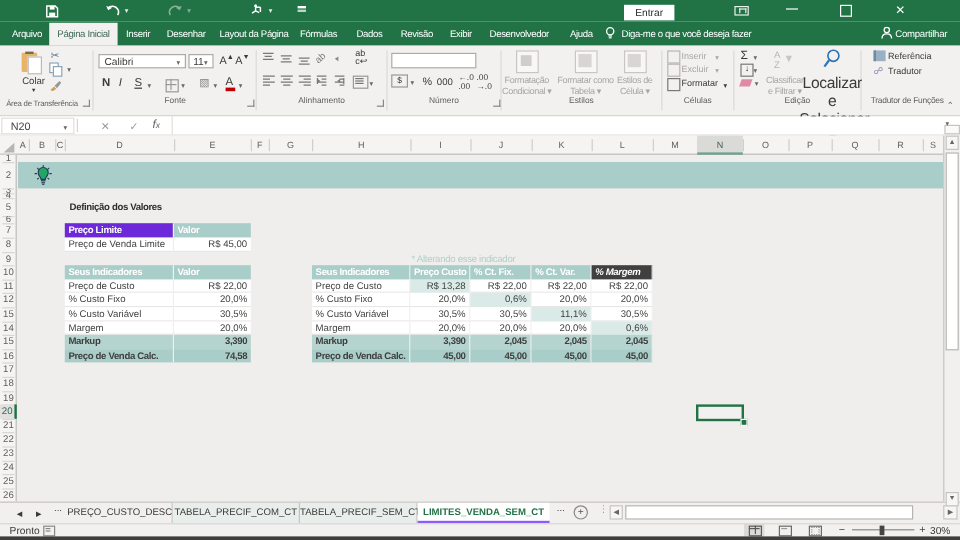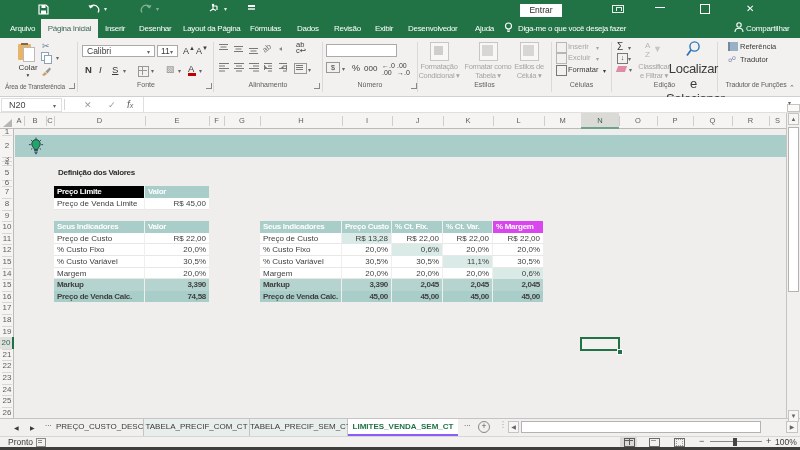--- a/index.html
+++ b/index.html
@@ -318,43 +318,44 @@
         <line x1="14.8" y1="8.5" x2="17" y2="8.5"></line>
         <line x1="3.4" y1="13.8" x2="4.9" y2="12.6"></line>
         <line x1="14.6" y1="13.8" x2="13.1" y2="12.6"></line>
       </g>
 <path d="M9 2.8 C5.9 2.8 4.3 5.3 4.3 7.7 C4.3 9.5 5.3 10.7 6.1 11.7 C6.7 12.5 6.9 13.1 7 13.9 L11 13.9 C11.1 13.1 11.3 12.5 11.9 11.7 C12.7 10.7 13.7 9.5 13.7 7.7 C13.7 5.3 12.1 2.8 9 2.8 Z" fill="#23a566" stroke="#243a52" stroke-width="1.1"></path>
 <rect x="6.9" y="14.4" width="4.2" height="1.5" fill="#3a5268"></rect>
       <rect x="7.3" y="16.4" width="3.4" height="1.3" fill="#3a5268"></rect>
       <rect x="7.9" y="18" width="2.2" height="1.2" fill="#3a5268"></rect>
 </svg>
 <div class="a" style="left:58px;top:164.5px;height:15.8px;line-height:15.8px;font-size:8px;letter-spacing:-0.3px;font-weight:bold;color:#2d2d2d">Definição dos Valores</div>
-<div class="a" style="left:54px;top:186.4px;width:91px;height:11.6px;line-height:11.6px;font-size:8px;letter-spacing:-0.3px;color:#fff;box-sizing:border-box;overflow:hidden;background:#000000;font-weight:bold;padding-left:3px;text-align:left;border-right:1px solid #f1efee;">Preço Limite</div>
+<div class="a" style="left:54px;top:186.4px;width:91px;height:11.6px;line-height:11.6px;font-size:8px;letter-spacing:-0.3px;color:#fff;box-sizing:border-box;overflow:hidden;background:#6d28d9;font-weight:bold;padding-left:3px;text-align:left;border-right:1px solid #f1efee;">Preço Limite</div>
 <div class="a" style="left:145px;top:186.4px;width:64px;height:11.6px;line-height:11.6px;font-size:8px;letter-spacing:-0.3px;color:#fff;box-sizing:border-box;overflow:hidden;background:#a9cdc8;font-weight:bold;padding-left:3px;text-align:left;">Valor</div>
 <div class="a" style="left:54px;top:198.0px;width:91px;height:11.6px;line-height:11.6px;font-size:8px;color:#3f3f3f;box-sizing:border-box;overflow:hidden;background:#fff;padding-left:3px;text-align:left;border-right:1px solid #f1efee;border-bottom:1px solid #e9e7e4;">Preço de Venda Limite</div>
 <div class="a" style="left:145px;top:198.0px;width:64px;height:11.6px;line-height:11.6px;font-size:8px;color:#3f3f3f;box-sizing:border-box;border-bottom:1px solid #e9e7e4;overflow:hidden;background:#fff;padding-right:3px;text-align:right;">R$ 45,00</div>
 <div class="a" style="left:54px;top:221.2px;width:91px;height:11.6px;line-height:11.6px;font-size:8px;letter-spacing:-0.3px;color:#fff;box-sizing:border-box;overflow:hidden;background:#a9cdc8;font-weight:bold;padding-left:3px;text-align:left;border-right:1px solid #f1efee;">Seus Indicadores</div>
 <div class="a" style="left:145px;top:221.2px;width:64px;height:11.6px;line-height:11.6px;font-size:8px;letter-spacing:-0.3px;color:#fff;box-sizing:border-box;overflow:hidden;background:#a9cdc8;font-weight:bold;padding-left:3px;text-align:left;">Valor</div>
 <div class="a" style="left:54px;top:232.8px;width:91px;height:11.6px;line-height:11.6px;font-size:8px;color:#3f3f3f;box-sizing:border-box;overflow:hidden;background:#fff;padding-left:3px;text-align:left;border-right:1px solid #f1efee;border-bottom:1px solid #e9e7e4;">Preço de Custo</div>
 <div class="a" style="left:145px;top:232.8px;width:64px;height:11.6px;line-height:11.6px;font-size:8px;color:#3f3f3f;box-sizing:border-box;border-bottom:1px solid #e9e7e4;overflow:hidden;background:#fff;padding-right:3px;text-align:right;">R$ 22,00</div>
 <div class="a" style="left:54px;top:244.4px;width:91px;height:11.6px;line-height:11.6px;font-size:8px;color:#3f3f3f;box-sizing:border-box;overflow:hidden;background:#fff;padding-left:3px;text-align:left;border-right:1px solid #f1efee;border-bottom:1px solid #e9e7e4;">% Custo Fixo</div>
 <div class="a" style="left:145px;top:244.4px;width:64px;height:11.6px;line-height:11.6px;font-size:8px;color:#3f3f3f;box-sizing:border-box;border-bottom:1px solid #e9e7e4;overflow:hidden;background:#fff;padding-right:3px;text-align:right;">20,0%</div>
 <div class="a" style="left:54px;top:256.0px;width:91px;height:11.6px;line-height:11.6px;font-size:8px;color:#3f3f3f;box-sizing:border-box;overflow:hidden;background:#fff;padding-left:3px;text-align:left;border-right:1px solid #f1efee;border-bottom:1px solid #e9e7e4;">% Custo Variável</div>
 <div class="a" style="left:145px;top:256.0px;width:64px;height:11.6px;line-height:11.6px;font-size:8px;color:#3f3f3f;box-sizing:border-box;border-bottom:1px solid #e9e7e4;overflow:hidden;background:#fff;padding-right:3px;text-align:right;">30,5%</div>
 <div class="a" style="left:54px;top:267.6px;width:91px;height:11.6px;line-height:11.6px;font-size:8px;color:#3f3f3f;box-sizing:border-box;overflow:hidden;background:#fff;padding-left:3px;text-align:left;border-right:1px solid #f1efee;border-bottom:1px solid #e9e7e4;">Margem</div>
 <div class="a" style="left:145px;top:267.6px;width:64px;height:11.6px;line-height:11.6px;font-size:8px;color:#3f3f3f;box-sizing:border-box;border-bottom:1px solid #e9e7e4;overflow:hidden;background:#fff;padding-right:3px;text-align:right;">20,0%</div>
 <div class="a" style="left:54px;top:279.2px;width:91px;height:11.6px;line-height:11.6px;font-size:8px;letter-spacing:-0.3px;color:#3f3f3f;box-sizing:border-box;overflow:hidden;background:#b6d4cf;font-weight:bold;padding-left:3px;text-align:left;border-right:1px solid #f1efee;">Markup</div>
 <div class="a" style="left:145px;top:279.2px;width:64px;height:11.6px;line-height:11.6px;font-size:8px;letter-spacing:-0.3px;color:#3f3f3f;box-sizing:border-box;overflow:hidden;background:#b6d4cf;font-weight:bold;padding-right:3px;text-align:right;">3,390</div>
 <div class="a" style="left:54px;top:290.8px;width:91px;height:11.6px;line-height:11.6px;font-size:8px;letter-spacing:-0.3px;color:#3f3f3f;box-sizing:border-box;overflow:hidden;background:#a9cdc8;font-weight:bold;padding-left:3px;text-align:left;border-right:1px solid #f1efee;">Preço de Venda Calc.</div>
 <div class="a" style="left:145px;top:290.8px;width:64px;height:11.6px;line-height:11.6px;font-size:8px;letter-spacing:-0.3px;color:#3f3f3f;box-sizing:border-box;overflow:hidden;background:#a9cdc8;font-weight:bold;padding-right:3px;text-align:right;">74,58</div>
+<div class="a" style="left:343px;top:209.6px;width:150px;height:11.6px;line-height:11.6px;font-size:8px;letter-spacing:-0.25px;color:#b1d0ca">* Alterando esse indicador</div>
 <div class="a" style="left:260px;top:221.2px;width:82px;height:11.6px;line-height:11.6px;font-size:8px;letter-spacing:-0.3px;color:#fff;box-sizing:border-box;overflow:hidden;background:#a9cdc8;font-weight:bold;padding-left:3px;text-align:left;border-right:1px solid #f1efee;">Seus Indicadores</div>
 <div class="a" style="left:342px;top:221.2px;width:50px;height:11.6px;line-height:11.6px;font-size:8px;letter-spacing:-0.3px;color:#fff;box-sizing:border-box;overflow:hidden;background:#a9cdc8;font-weight:bold;padding-left:3px;text-align:left;border-right:1px solid #f1efee;">Preço Custo</div>
 <div class="a" style="left:392px;top:221.2px;width:51px;height:11.6px;line-height:11.6px;font-size:8px;letter-spacing:-0.3px;color:#fff;box-sizing:border-box;overflow:hidden;background:#a9cdc8;font-weight:bold;padding-left:3px;text-align:left;border-right:1px solid #f1efee;">% Ct. Fix.</div>
 <div class="a" style="left:443px;top:221.2px;width:50px;height:11.6px;line-height:11.6px;font-size:8px;letter-spacing:-0.3px;color:#fff;box-sizing:border-box;overflow:hidden;background:#a9cdc8;font-weight:bold;padding-left:3px;text-align:left;border-right:1px solid #f1efee;">% Ct. Var.</div>
-<div class="a" style="left:493px;top:221.2px;width:51px;height:11.6px;line-height:11.6px;font-size:8px;letter-spacing:-0.3px;color:#fff;box-sizing:border-box;overflow:hidden;background:#d946ef;font-weight:bold;padding-left:3px;text-align:left;border-right:1px solid #f1efee;">% Margem</div>
+<div class="a" style="left:493px;top:221.2px;width:51px;height:11.6px;line-height:11.6px;font-size:8px;letter-spacing:-0.3px;color:#fff;box-sizing:border-box;overflow:hidden;background:#404040;font-weight:bold;padding-left:3px;text-align:left;border-right:1px solid #f1efee;font-style:italic;">% Margem</div>
 <div class="a" style="left:260px;top:232.8px;width:82px;height:11.6px;line-height:11.6px;font-size:8px;color:#3f3f3f;box-sizing:border-box;overflow:hidden;background:#fff;padding-left:3px;text-align:left;border-right:1px solid #f1efee;border-bottom:1px solid #e9e7e4;">Preço de Custo</div>
 <div class="a" style="left:342px;top:232.8px;width:50px;height:11.6px;line-height:11.6px;font-size:8px;color:#3f3f3f;box-sizing:border-box;overflow:hidden;background:#d9eae7;padding-right:3px;text-align:right;border-right:1px solid #f1efee;">R$ 13,28</div>
 <div class="a" style="left:392px;top:232.8px;width:51px;height:11.6px;line-height:11.6px;font-size:8px;color:#3f3f3f;box-sizing:border-box;overflow:hidden;background:#fff;padding-right:3px;text-align:right;border-right:1px solid #f1efee;border-bottom:1px solid #e9e7e4;">R$ 22,00</div>
 <div class="a" style="left:443px;top:232.8px;width:50px;height:11.6px;line-height:11.6px;font-size:8px;color:#3f3f3f;box-sizing:border-box;overflow:hidden;background:#fff;padding-right:3px;text-align:right;border-right:1px solid #f1efee;border-bottom:1px solid #e9e7e4;">R$ 22,00</div>
 <div class="a" style="left:493px;top:232.8px;width:51px;height:11.6px;line-height:11.6px;font-size:8px;color:#3f3f3f;box-sizing:border-box;overflow:hidden;background:#fff;padding-right:3px;text-align:right;border-right:1px solid #f1efee;border-bottom:1px solid #e9e7e4;">R$ 22,00</div>
 <div class="a" style="left:260px;top:244.4px;width:82px;height:11.6px;line-height:11.6px;font-size:8px;color:#3f3f3f;box-sizing:border-box;overflow:hidden;background:#fff;padding-left:3px;text-align:left;border-right:1px solid #f1efee;border-bottom:1px solid #e9e7e4;">% Custo Fixo</div>
 <div class="a" style="left:342px;top:244.4px;width:50px;height:11.6px;line-height:11.6px;font-size:8px;color:#3f3f3f;box-sizing:border-box;overflow:hidden;background:#fff;padding-right:3px;text-align:right;border-right:1px solid #f1efee;border-bottom:1px solid #e9e7e4;">20,0%</div>
 <div class="a" style="left:392px;top:244.4px;width:51px;height:11.6px;line-height:11.6px;font-size:8px;color:#3f3f3f;box-sizing:border-box;overflow:hidden;background:#d9eae7;padding-right:3px;text-align:right;border-right:1px solid #f1efee;">0,6%</div>
 <div class="a" style="left:443px;top:244.4px;width:50px;height:11.6px;line-height:11.6px;font-size:8px;color:#3f3f3f;box-sizing:border-box;overflow:hidden;background:#fff;padding-right:3px;text-align:right;border-right:1px solid #f1efee;border-bottom:1px solid #e9e7e4;">20,0%</div>
 <div class="a" style="left:493px;top:244.4px;width:51px;height:11.6px;line-height:11.6px;font-size:8px;color:#3f3f3f;box-sizing:border-box;overflow:hidden;background:#fff;padding-right:3px;text-align:right;border-right:1px solid #f1efee;border-bottom:1px solid #e9e7e4;">20,0%</div>
@@ -405,21 +406,21 @@
 <div class="a" style="left:624px;top:438px;width:9px;height:3px;border-bottom:1px solid #5a5a5a;box-sizing:border-box"></div>
 <div class="a" style="left:627px;top:438px;width:3px;height:7px;border-right:1px solid #5a5a5a;box-sizing:border-box"></div>
 <div class="a" style="left:649px;top:438px;width:9px;height:7px;border:1px solid #6a6a6a"></div>
 <div class="a" style="left:651px;top:440px;width:5px;height:3px;border-top:1px solid #9a9a9a"></div>
 <div class="a" style="left:674px;top:438px;width:9px;height:7px;border:1px solid #6a6a6a"></div>
 <div class="a" style="left:676px;top:439px;width:5px;height:5px;border:1px dotted #9a9a9a"></div>
 <div class="a" style="left:699px;top:436px;font-size:9px;color:#444">−</div>
 <div class="a" style="left:710px;top:441px;width:52px;height:1px;background:#8a8886"></div>
 <div class="a" style="left:733px;top:437.5px;width:3.5px;height:8px;background:#444"></div>
 <div class="a" style="left:766px;top:436px;font-size:9px;color:#444">+</div>
-<div class="a" style="left:775px;top:437px;font-size:8.5px;color:#3b3a39">100%</div>
+<div class="a" style="left:775px;top:437px;font-size:8.5px;color:#3b3a39">30%</div>
 <div class="a" style="left:0;top:447px;width:800px;height:3px;background:#3f3e3d"></div>
 <div class="a" style="left:786px;top:113px;width:14px;height:305px;background:#f1f0ef;border-left:1px solid #c6c4c2;box-sizing:border-box"></div>
 <div class="a" style="left:787px;top:104px;width:13px;height:8px;border:1px solid #c6c4c2;background:#fbfaf9;box-sizing:border-box"></div>
 <div class="a" style="left:788px;top:113px;width:11px;height:12px;border:1px solid #c6c4c2;background:#f7f6f5;font-size:6px;color:#666;text-align:center;line-height:11px;box-sizing:border-box">▲</div>
 <div class="a" style="left:788px;top:127px;width:11px;height:165px;border:1px solid #b5b3b1;background:#fff;box-sizing:border-box"></div>
 <div class="a" style="left:788px;top:410px;width:11px;height:12px;border:1px solid #c6c4c2;background:#f7f6f5;font-size:6px;color:#666;text-align:center;line-height:11px;box-sizing:border-box">▼</div>
 <div class="a" style="left:788px;top:99px;font-size:6px;color:#666">▾</div>
 </div>
 
 </body></html>

